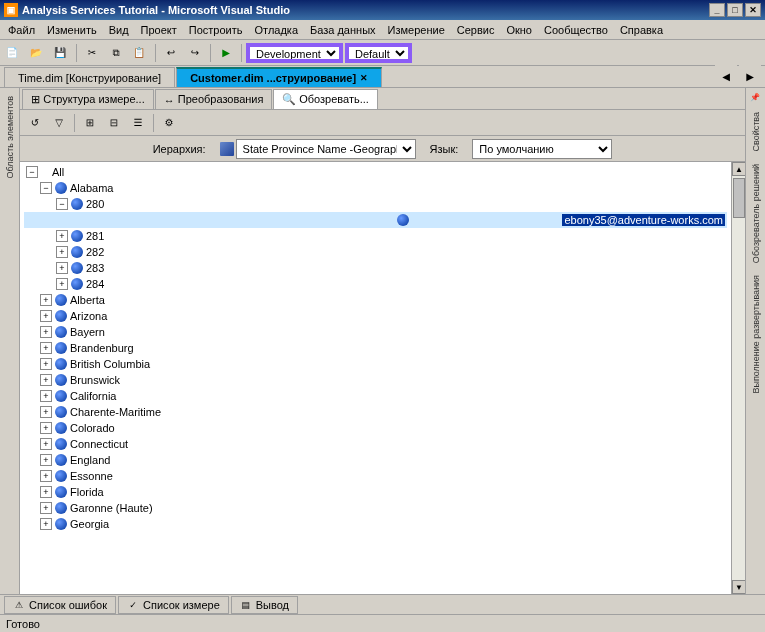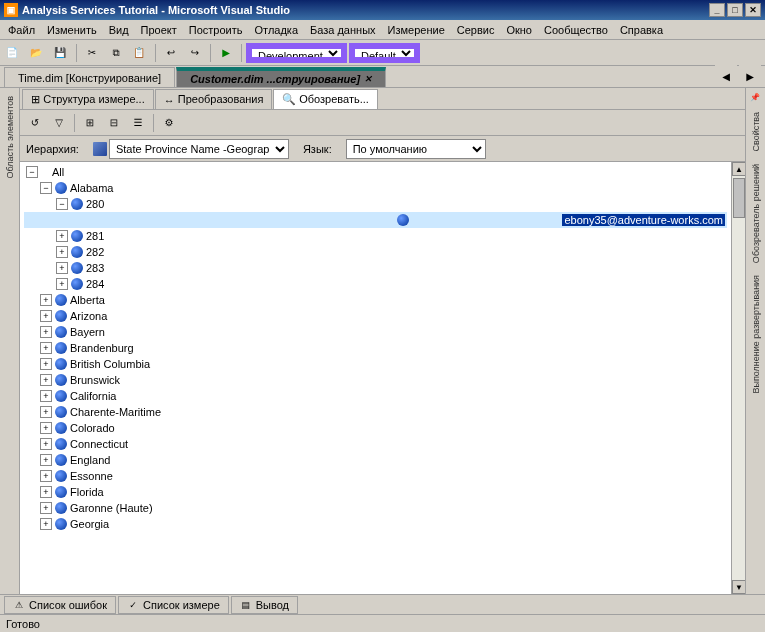--- a/index.html
+++ b/index.html
@@ -95,21 +95,21 @@
     .toolbar-separator {
       width: 1px;
       height: 18px;
       background: #a0a0a0;
       margin: 0 2px;
     }
     .toolbar-combo {
       height: 20px;
       font-size: 11px;
       background: white;
-      border: 6px solid #8b5cf6;
+      border: 4px solid #8b5cf6;
       padding: 0 2px;
     }
 
     
     .tab-bar {
       background: #d4d0c8;
       display: flex;
       align-items: flex-end;
       padding-left: 4px;
       border-bottom: 1px solid #a0a0a0;
@@ -121,24 +121,23 @@
       background: #d4d0c8;
       border: 1px solid #a0a0a0;
       border-bottom: none;
       cursor: pointer;
       margin-right: 1px;
       height: 20px;
       display: flex;
       align-items: center;
     }
     .tab.active {
-      background: #737373;
-      border-top: 4px solid #0f766e;
+      background: #0ea5e9;
+      border-top: 2px solid #0f766e;
       font-weight: bold;
-      font-style: italic;
     }
     .tab-close {
       margin-left: 4px;
       font-size: 9px;
       cursor: pointer;
     }
     .tab-actions {
       margin-left: auto;
       display: flex;
       align-items: center;
@@ -184,20 +183,21 @@
 
     
     .hierarchy-bar {
       background: #d4d0c8;
       height: 26px;
       display: flex;
       align-items: center;
       padding: 0 6px;
       gap: 14px;
       border-bottom: 1px solid #a0a0a0;
+      justify-content: center;
     }
     .hierarchy-label {
       font-size: 11px;
       color: black;
     }
     .combo-select {
       height: 20px;
       font-size: 11px;
       border: 1px solid #888;
       background: white;

